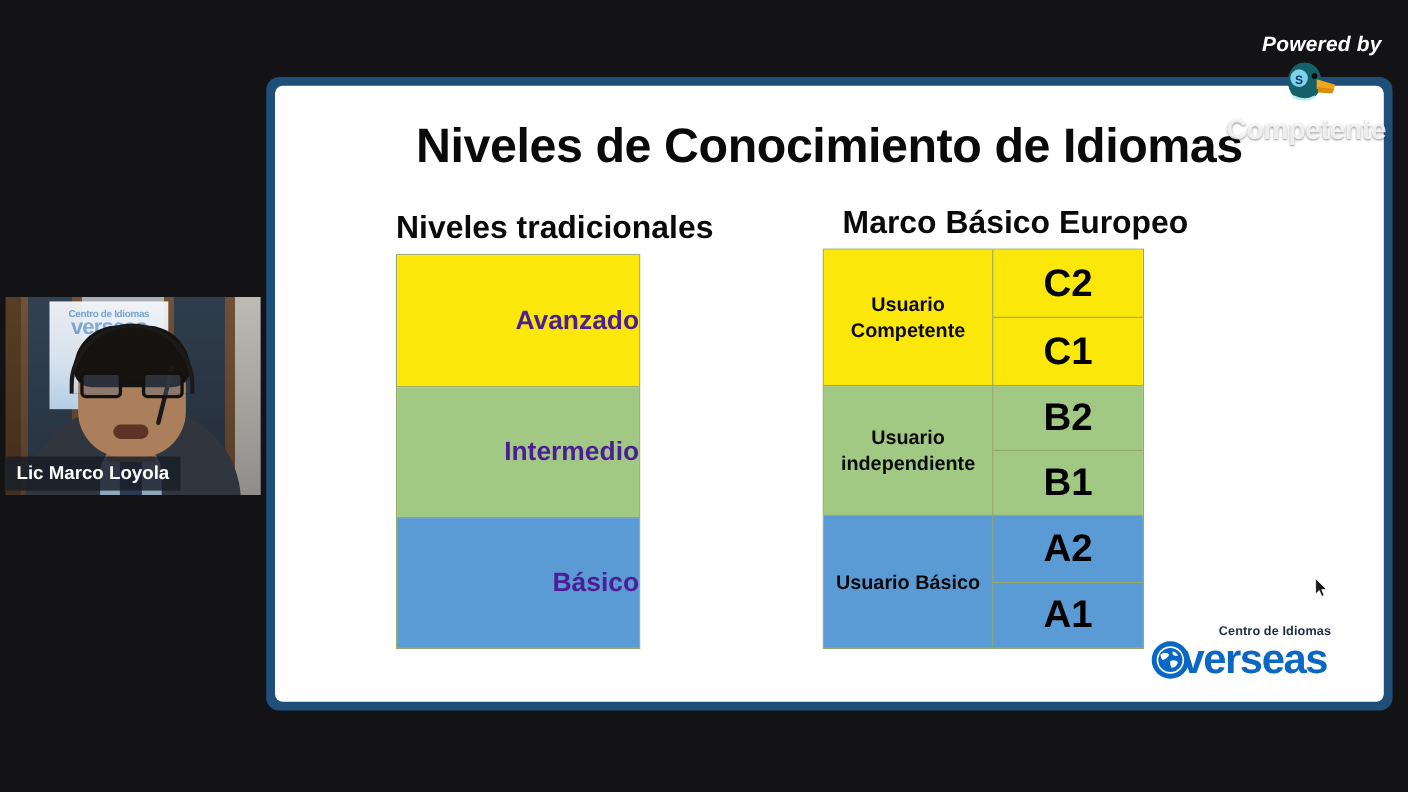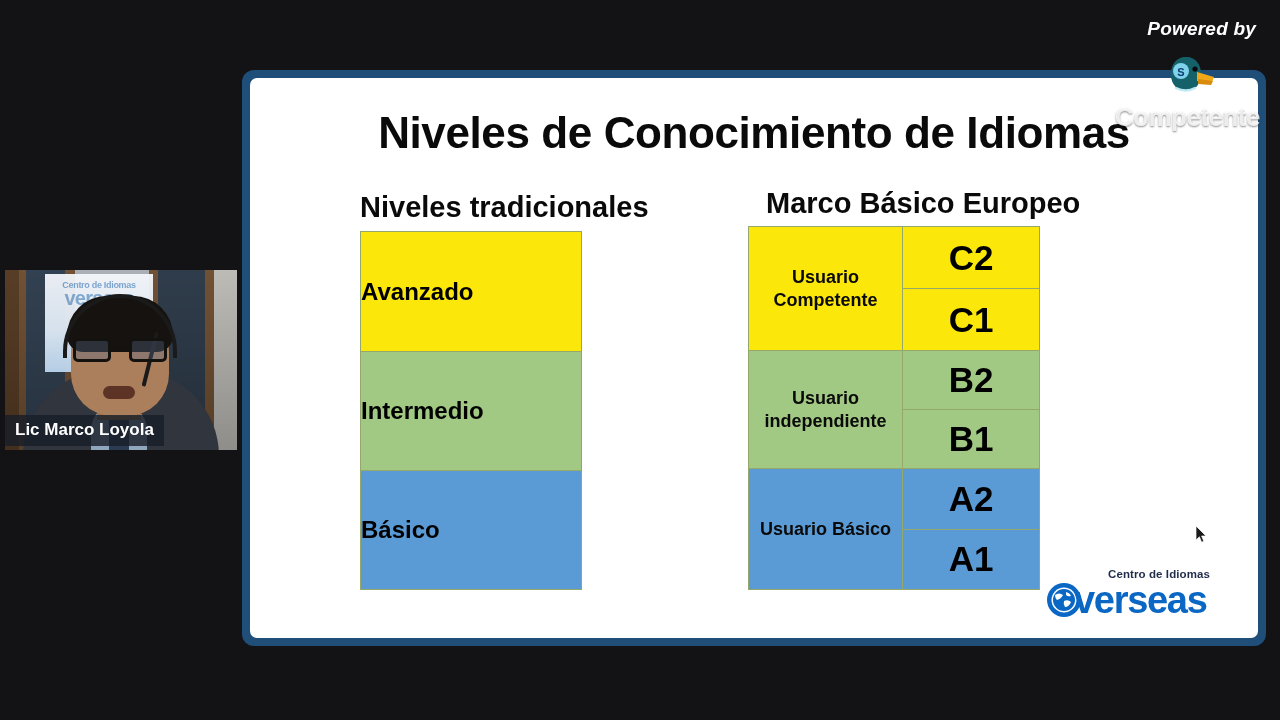--- a/index.html
+++ b/index.html
@@ -20,21 +20,21 @@
     position: absolute;
     top: 14px;
     right: 16px;
     width: 160px;
     height: 100px;
     z-index: 40;
     pointer-events: none;
   }
   #powered-by {
     position: absolute;
-    top: 4px;
+    top: 16px;
     right: 8px;
     color: #ffffff;
     font-size: 19px;
     font-weight: bold;
     font-style: italic;
     letter-spacing: 0.2px;
     white-space: nowrap;
   }
   #sy-duck {
     position: absolute;
@@ -108,24 +108,24 @@
     width: 222px;
     height: 359px;
     border: 1px solid #94a86b;
     box-sizing: border-box;
     display: flex;
     flex-direction: column;
   }
   #table-traditional .trad-cell {
     display: flex;
     align-items: center;
-    justify-content: flex-start;
+    justify-content: flex-end;
     font-size: 24px;
     font-weight: bold;
-    color: #000000;
+    color: #4c1d95;
     box-sizing: border-box;
     border-bottom: 1px solid #94a86b;
   }
   #table-traditional .trad-cell:last-child { border-bottom: none; }
   .cell-yellow { background: #fbe80a; }
   .cell-green  { background: #a2c983; }
   .cell-blue   { background: #5b9bd5; }
 
   
   #table-cefr {

